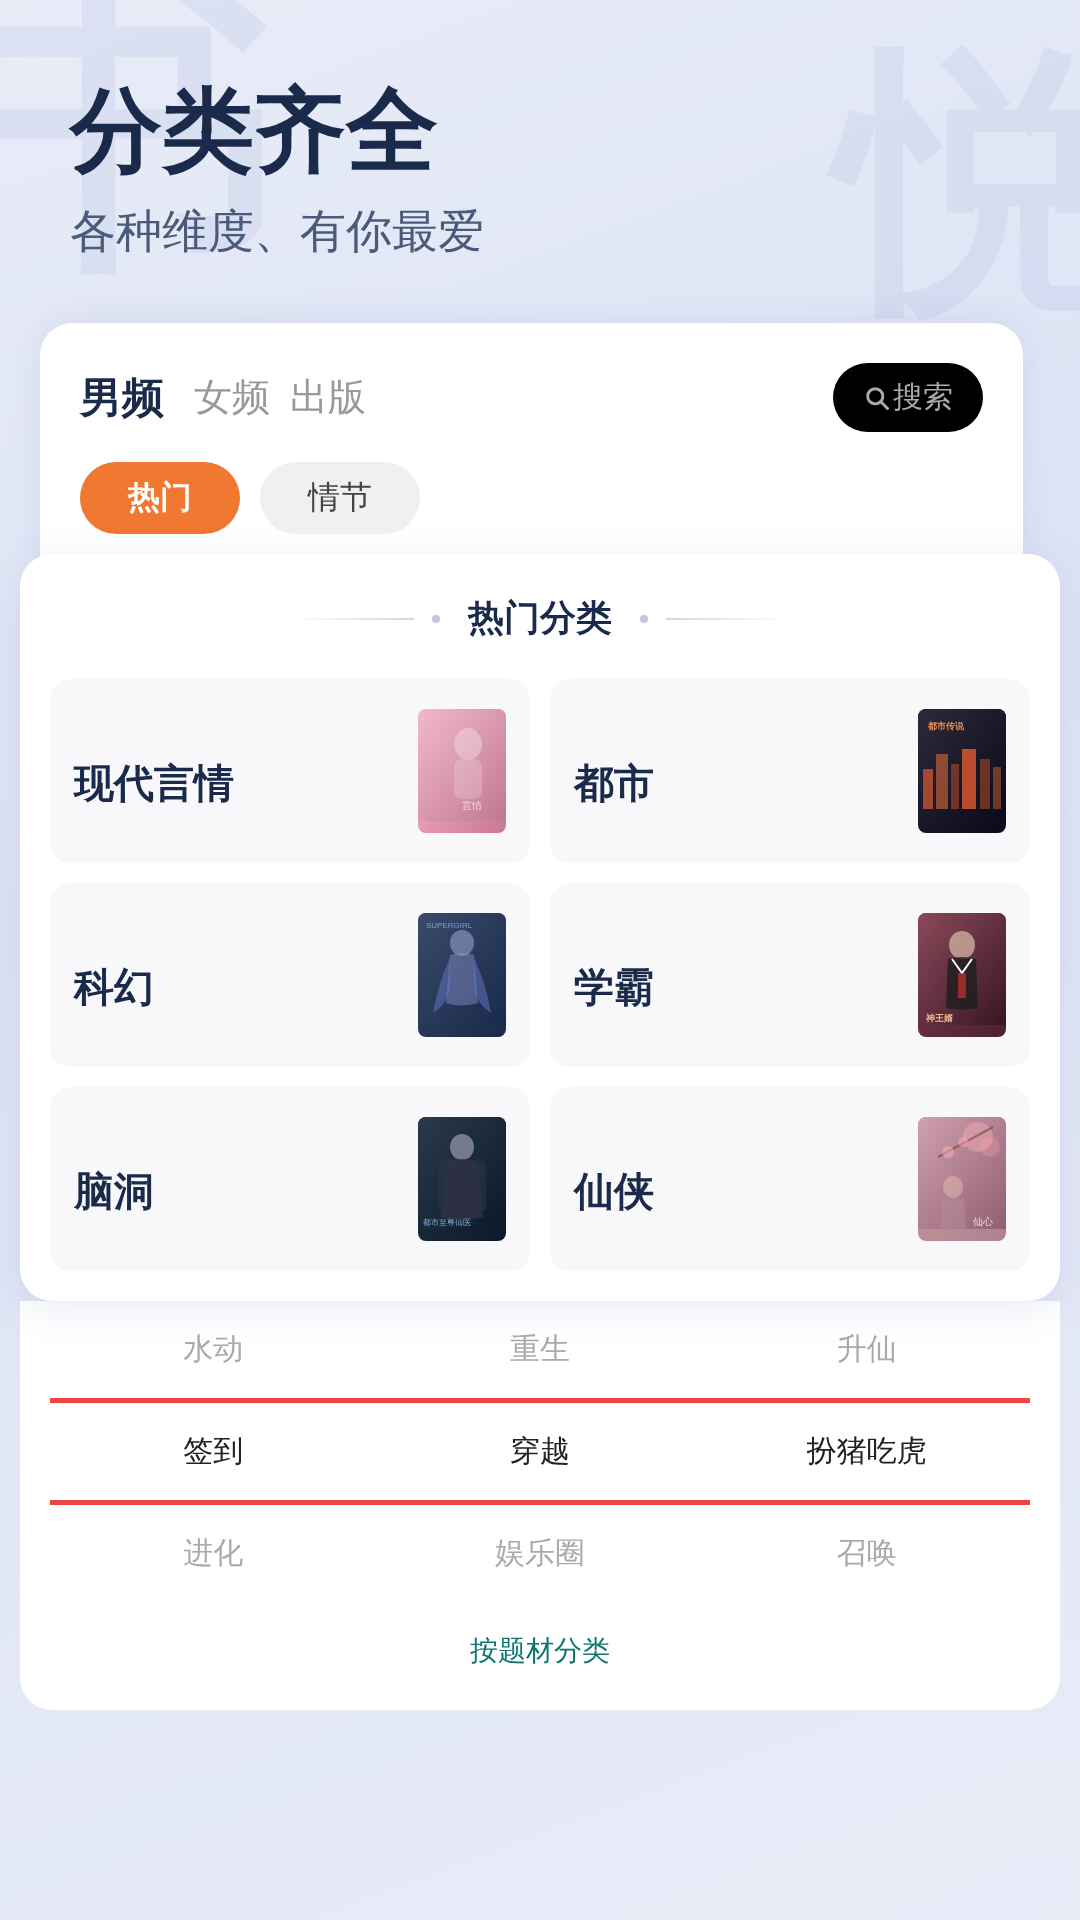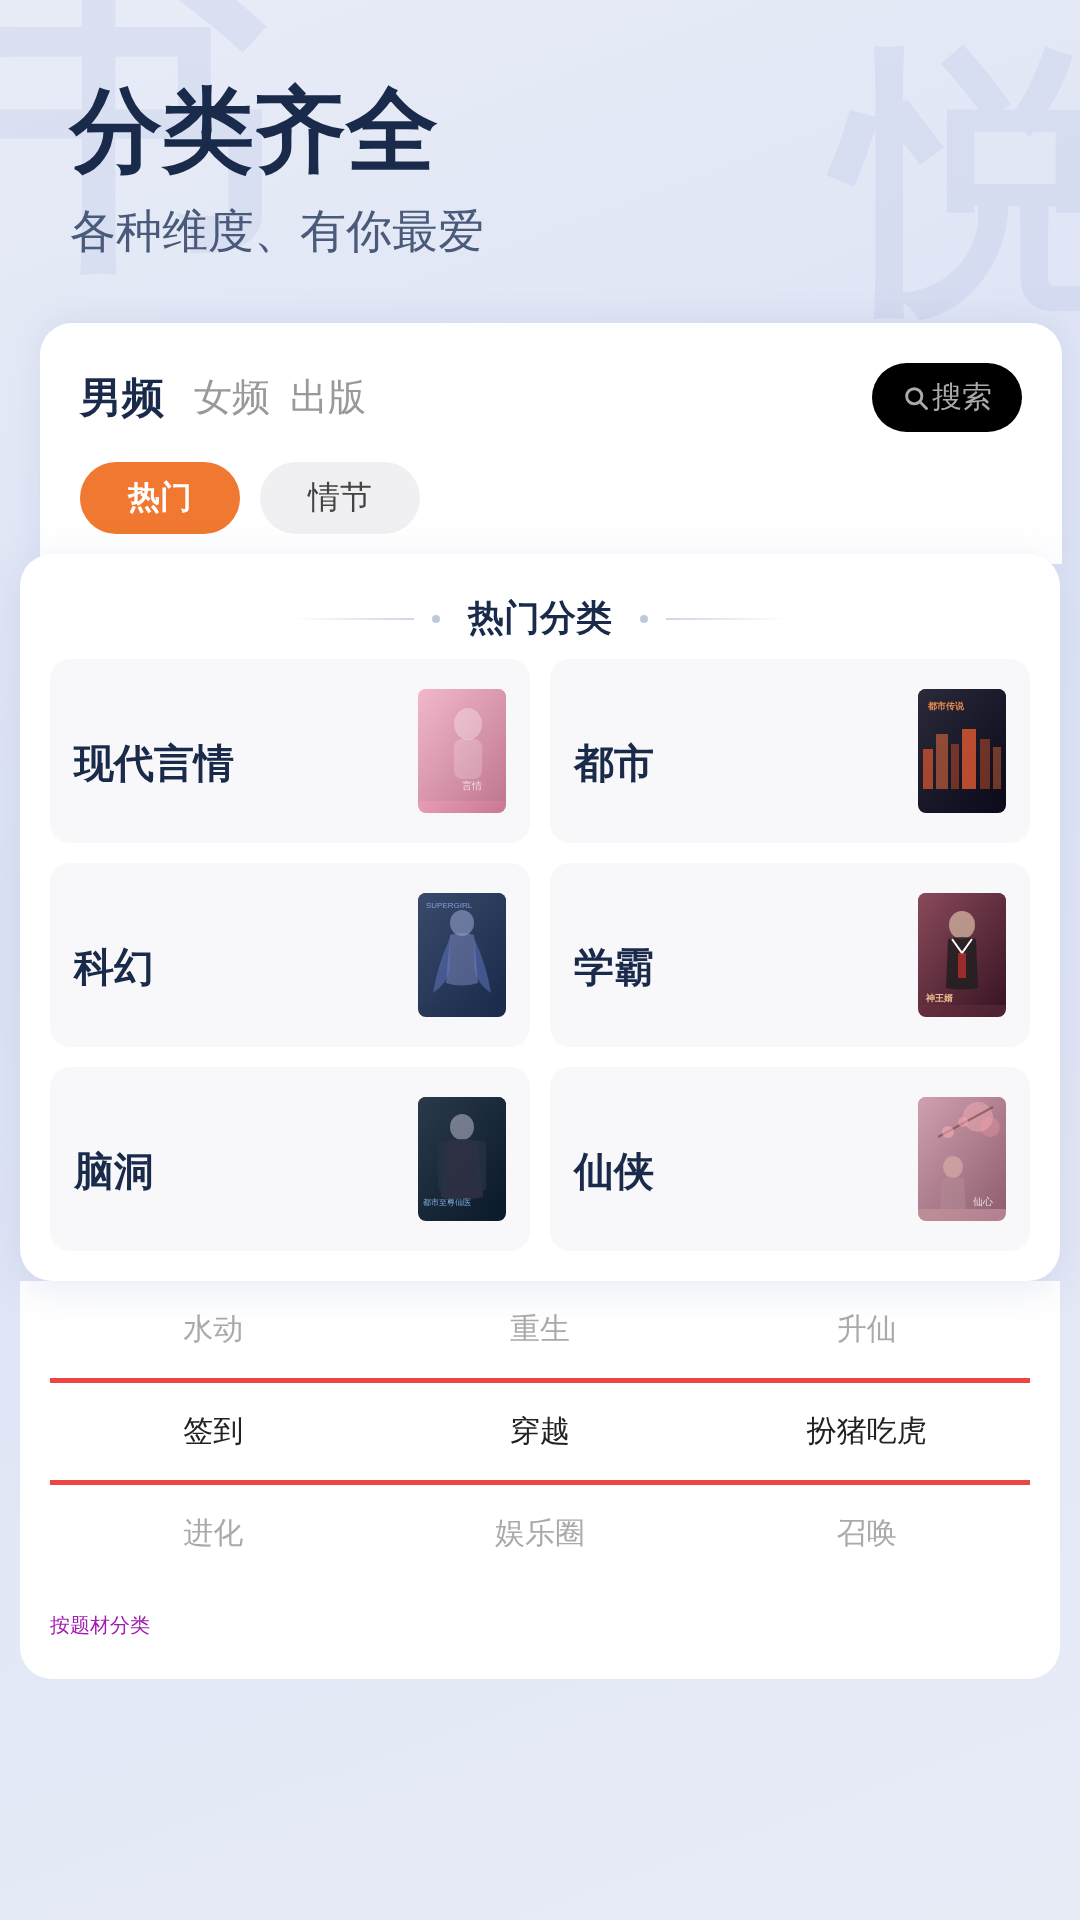--- a/index.html
+++ b/index.html
@@ -46,21 +46,21 @@
       color: #4a5a7a;
       font-weight: 400;
     }
 
     
     .main-card {
       position: relative;
       z-index: 2;
       background: #fff;
       border-radius: 32px 32px 0 0;
-      margin: 20px 18px 0 40px;
+      margin: 20px 57px 0 40px;
       padding: 40px 40px 30px 40px;
       box-shadow: 0 -4px 30px rgba(100, 120, 180, 0.12);
     }
 
     
     .tab-row {
       display: flex;
       align-items: center;
       margin-bottom: 30px;
       gap: 0;
@@ -128,21 +128,21 @@
       border-radius: 32px;
       margin: 0 20px;
       padding: 40px 30px 30px 30px;
       box-shadow: 0 8px 40px rgba(100, 120, 180, 0.15);
     }
 
     .section-title-row {
       display: flex;
       align-items: center;
       justify-content: center;
-      margin-bottom: 16px;
+      margin-bottom: 36px;
       gap: 18px;
     }
 
     .section-title-line {
       flex: 1;
       height: 2px;
       background: linear-gradient(to right, transparent, #d0d5e8);
       max-width: 120px;
     }
     .section-title-line.right {
@@ -231,24 +231,24 @@
     }
 
     .sub-cat-label {
       font-size: 30px;
     }
 
     .sub-cat-label.light-text { color: #aaa; }
     .sub-cat-label.dark-text { color: #222; font-weight: 500; }
 
     .by-genre-btn {
-      text-align: left;
+      text-align: center;
       margin-top: 30px;
-      color: #a21caf;
-      font-size: 20px;
+      color: #0f766e;
+      font-size: 28px;
       cursor: pointer;
     }
 
     
     .search-icon-svg {
       width: 28px;
       height: 28px;
     }
 
     

